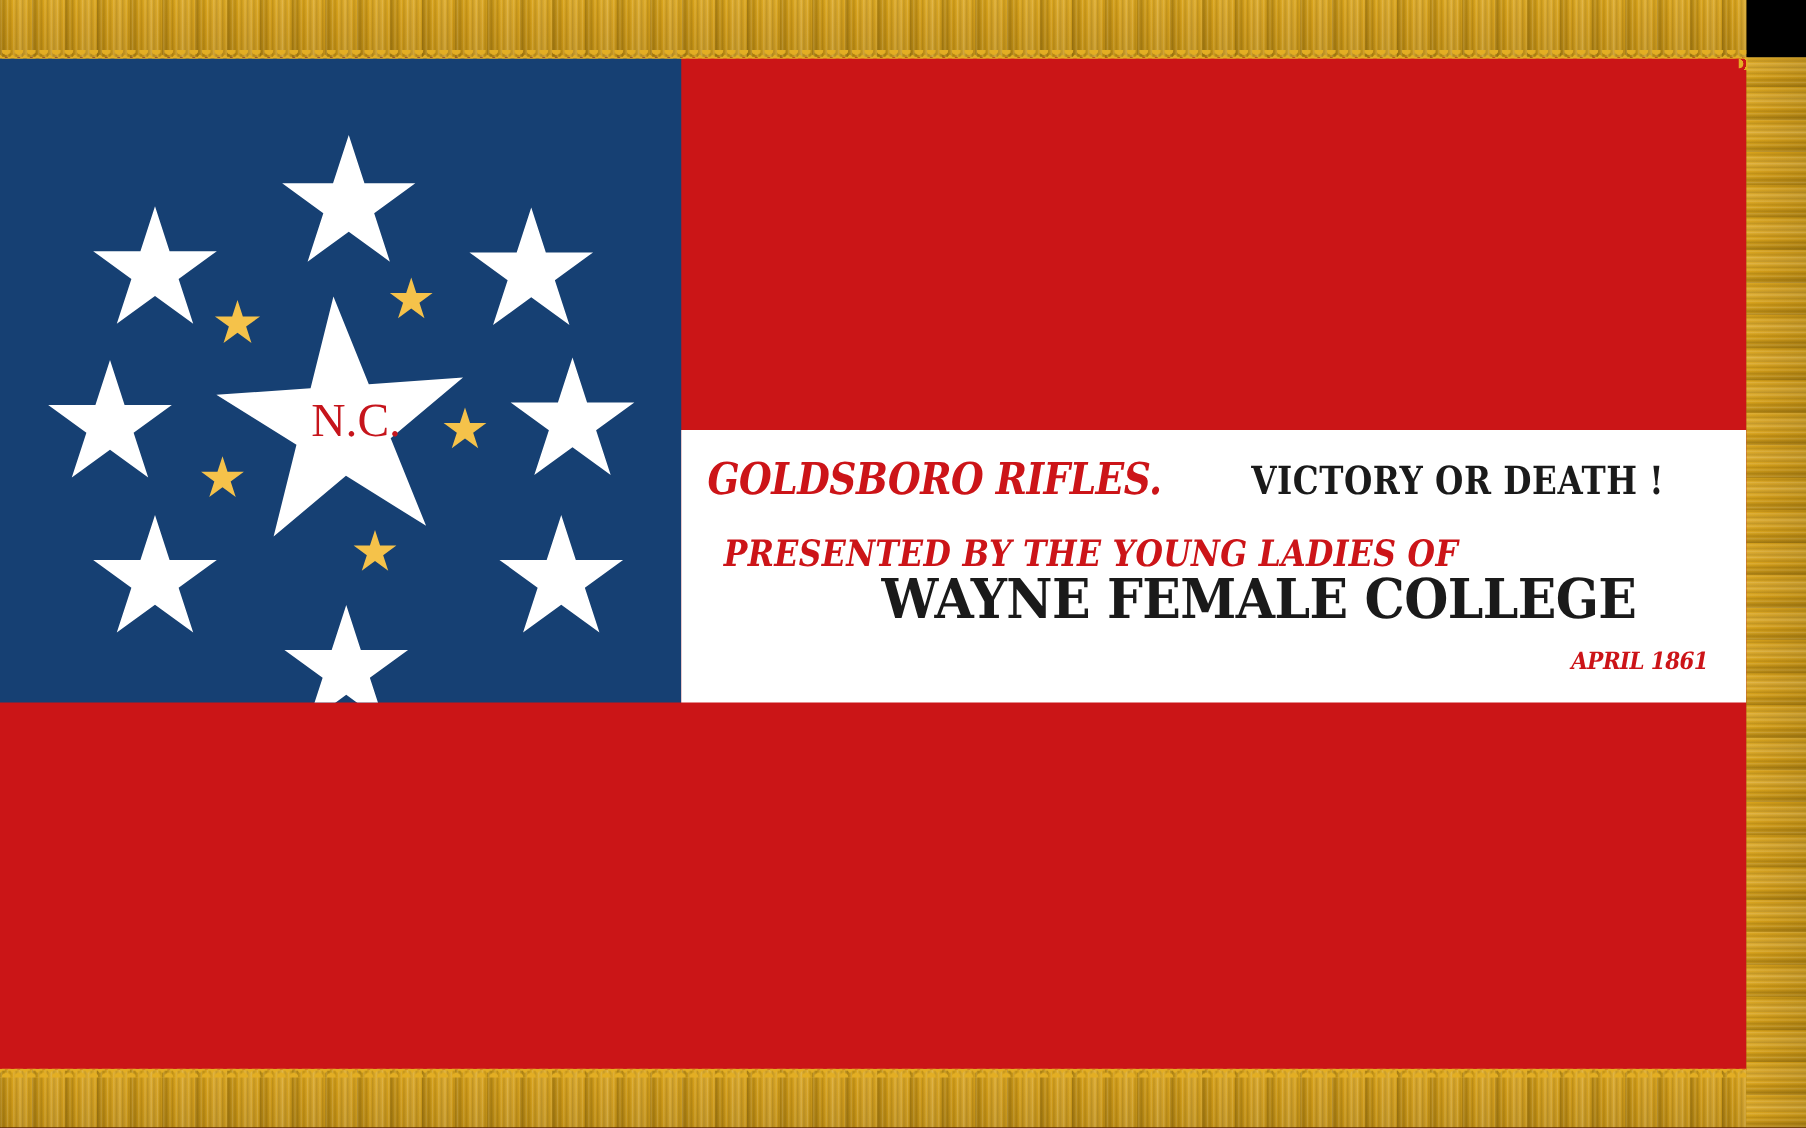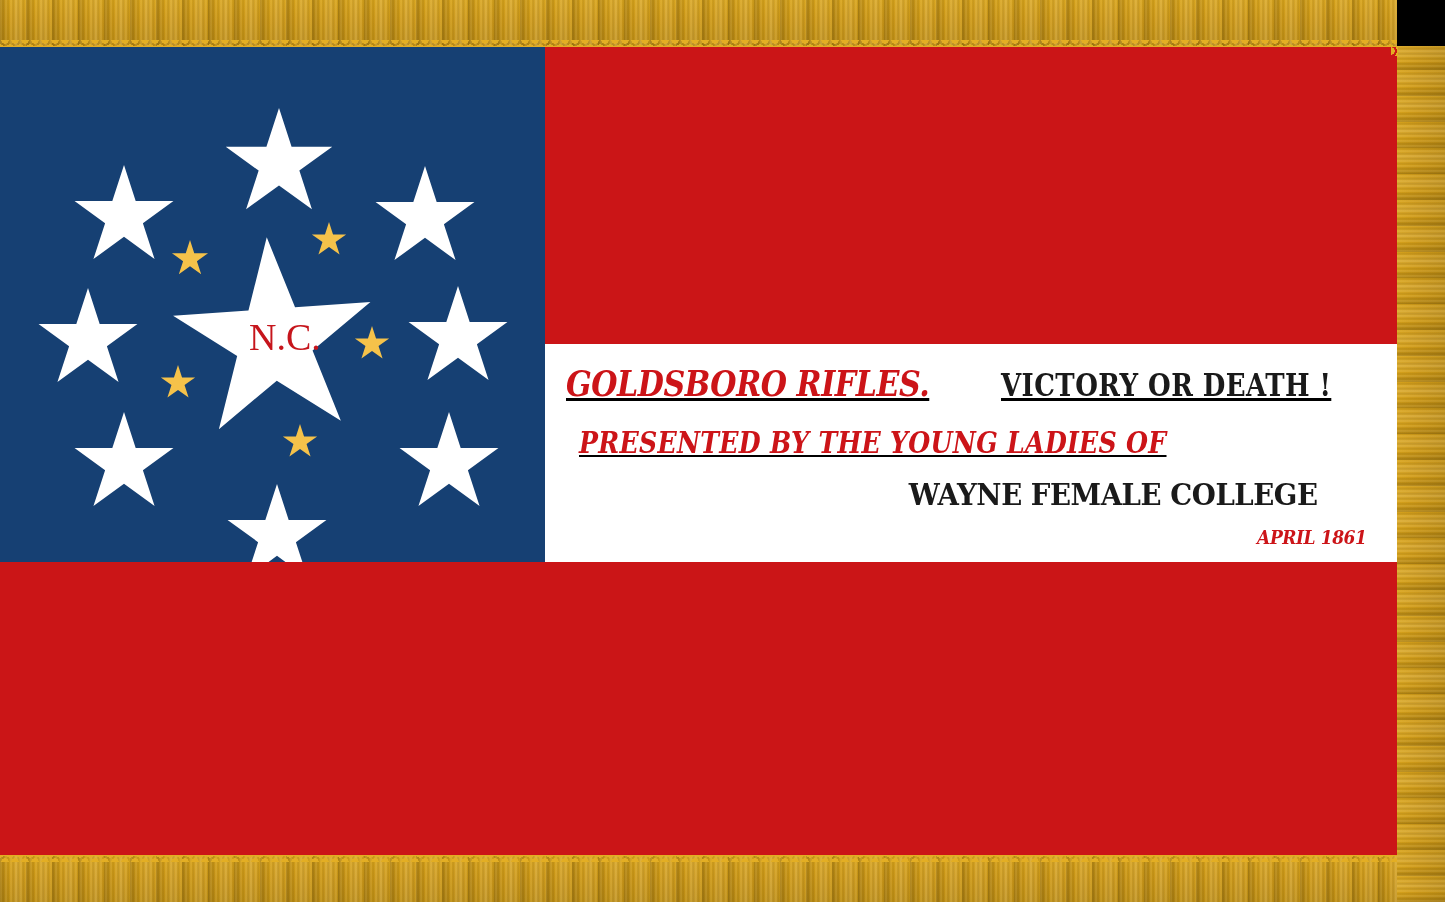--- a/index.html
+++ b/index.html
@@ -124,21 +124,20 @@
 
   
   #inscription {
     position: absolute;
     left: 0;
     top: 0;
     width: 852px;
     height: 218px;
     box-sizing: border-box;
     padding: 18px 16px 6px 34px;
-    text-decoration: underline;
   }
   .line { white-space: nowrap; line-height: 1; }
 
   .slab {
     font-family: "DejaVu Serif", "Liberation Serif", serif;
     font-weight: bold;
     letter-spacing: -0.5px;
   }
   .red  { color: #cc1418; }
   .blk  { color: #1a1a1a; }
@@ -166,24 +165,24 @@
   #line-2 {
     margin-top: 28px;
     text-align: left;
     font-size: 29px;
     transform: scaleX(0.87);
     transform-origin: left center;
     letter-spacing: 0.3px;
   }
 
   #line-3 {
-    margin-top: 22px;
+    margin-top: 0;
     text-align: right;
     padding-right: 46px;
-    font-size: 30px;
+    font-size: 44px;
     letter-spacing: 0.5px;
   }
   #line-3 span { display: inline-block; transform: scaleX(0.92); }
 
   #line-4 {
     margin-top: 18px;
     text-align: right;
     padding-right: 8px;
     font-size: 19px;
     letter-spacing: 0.6px;

